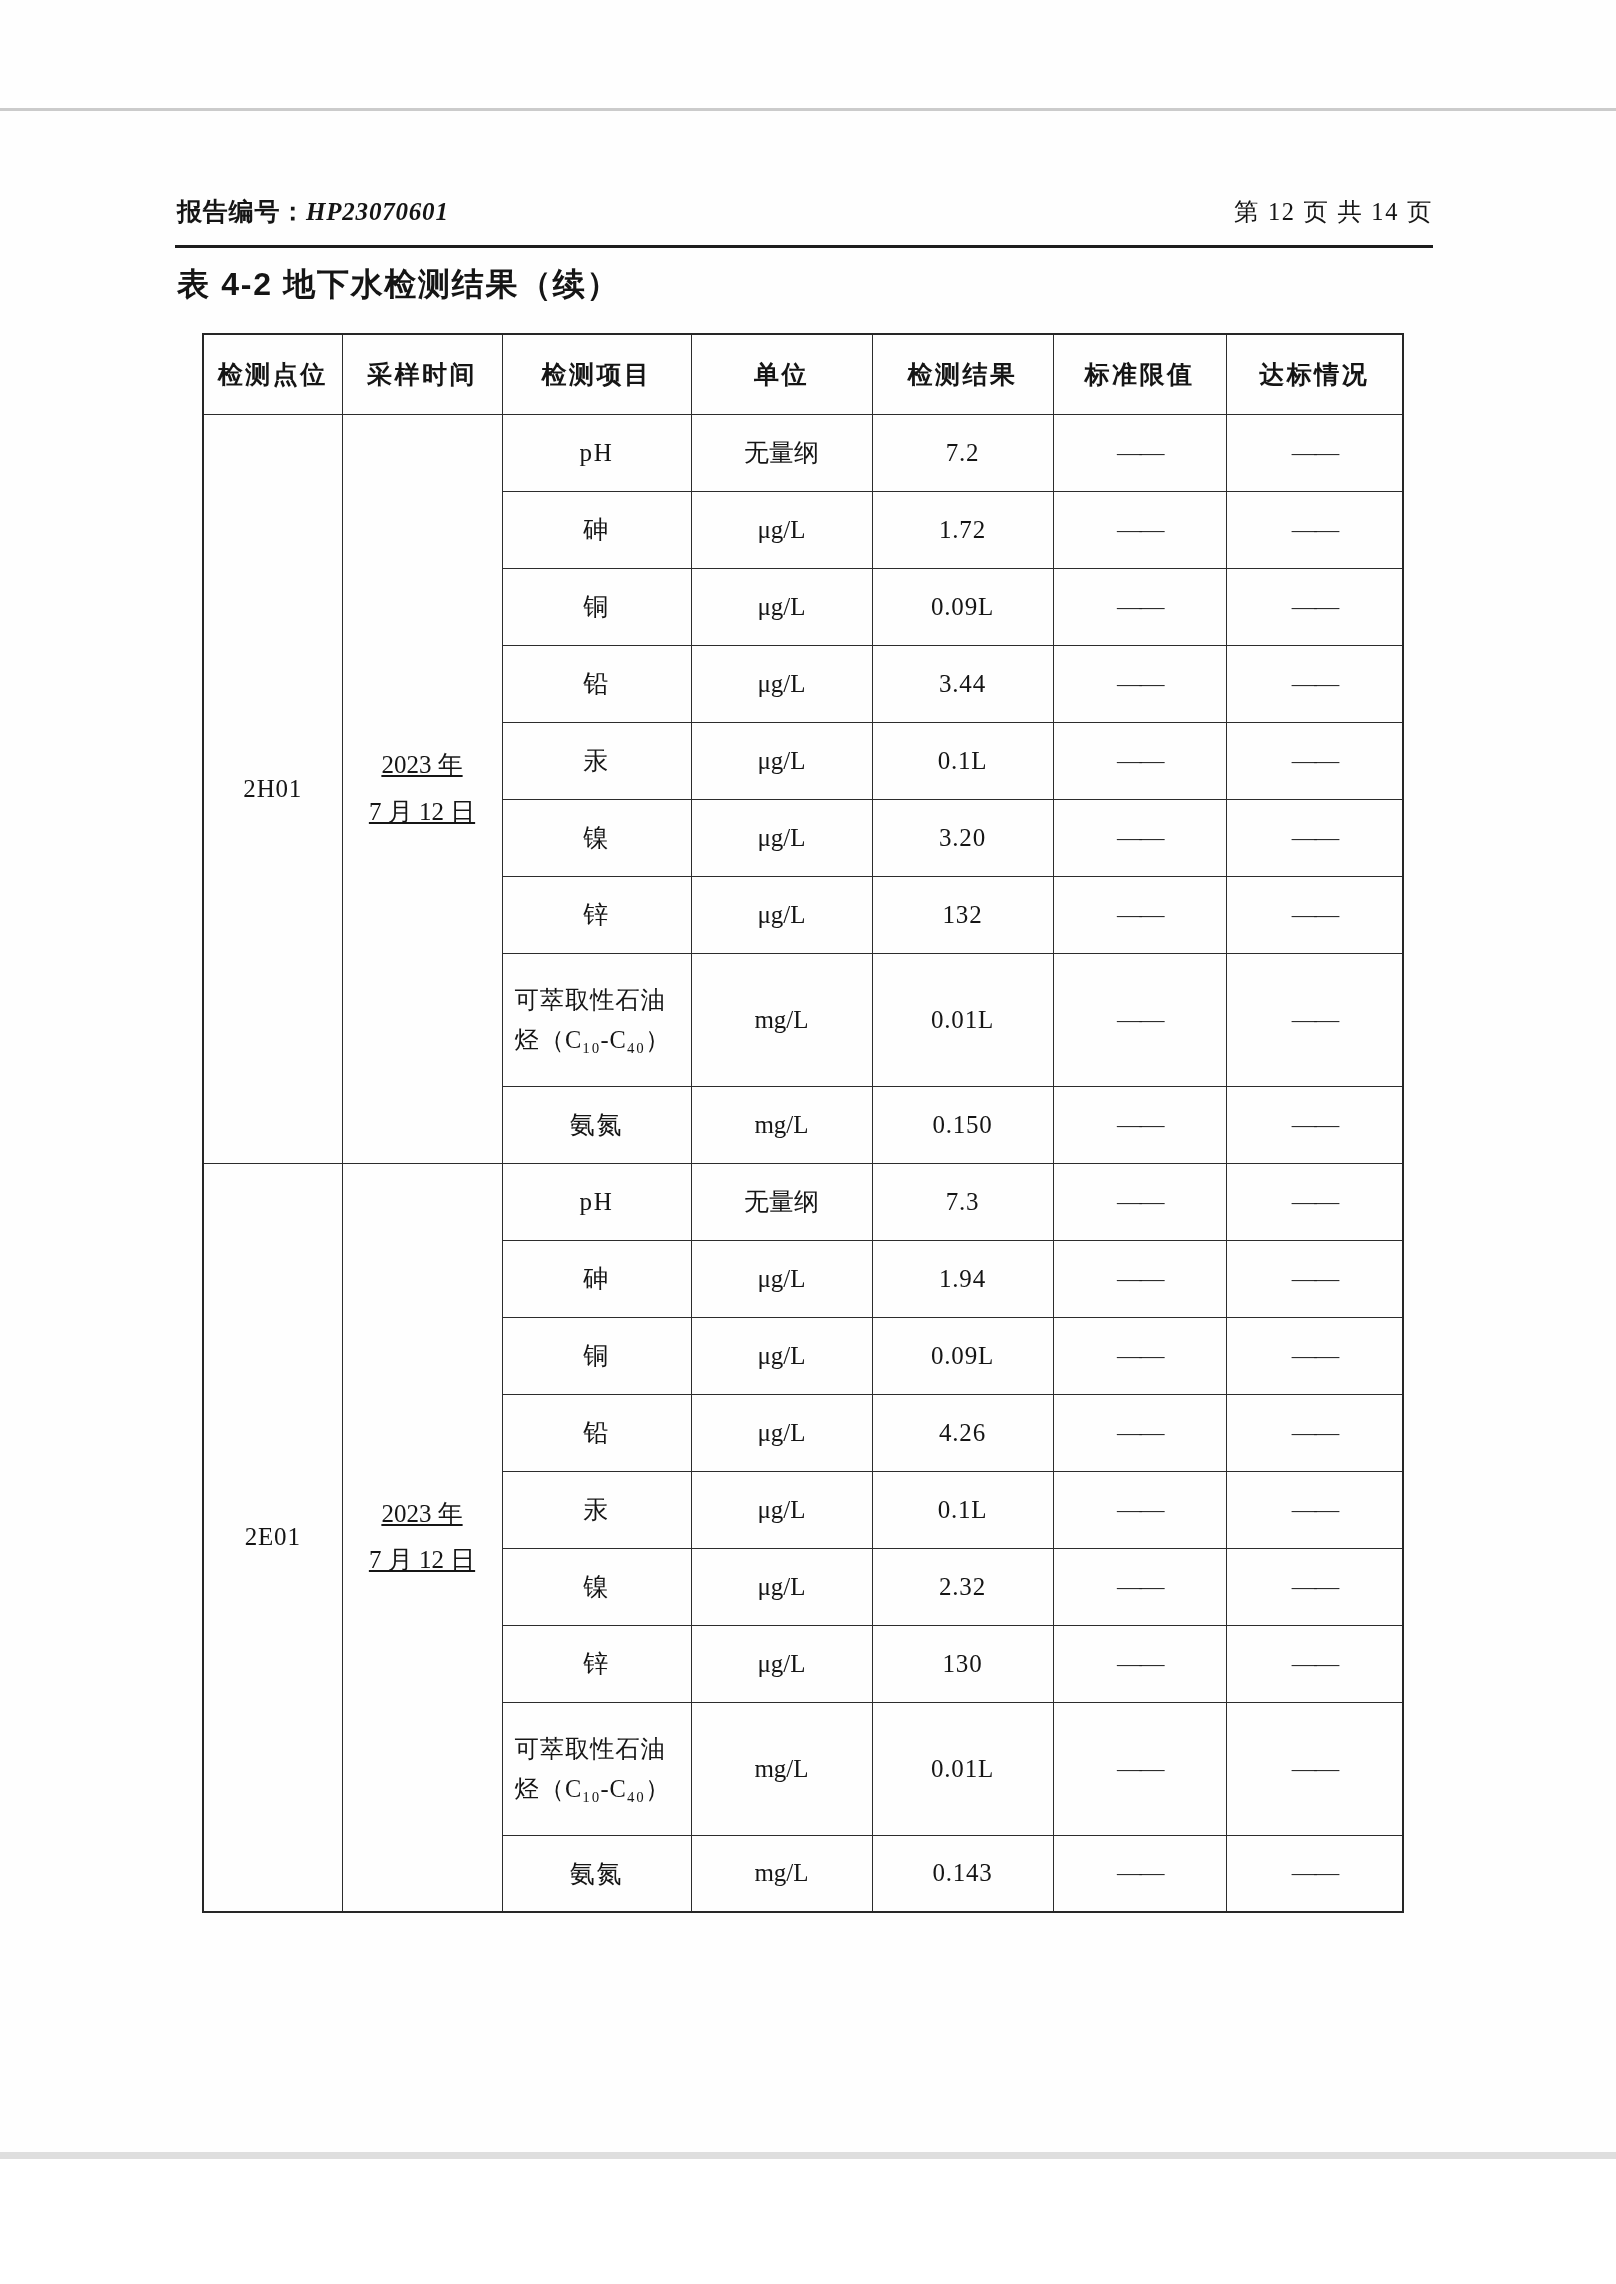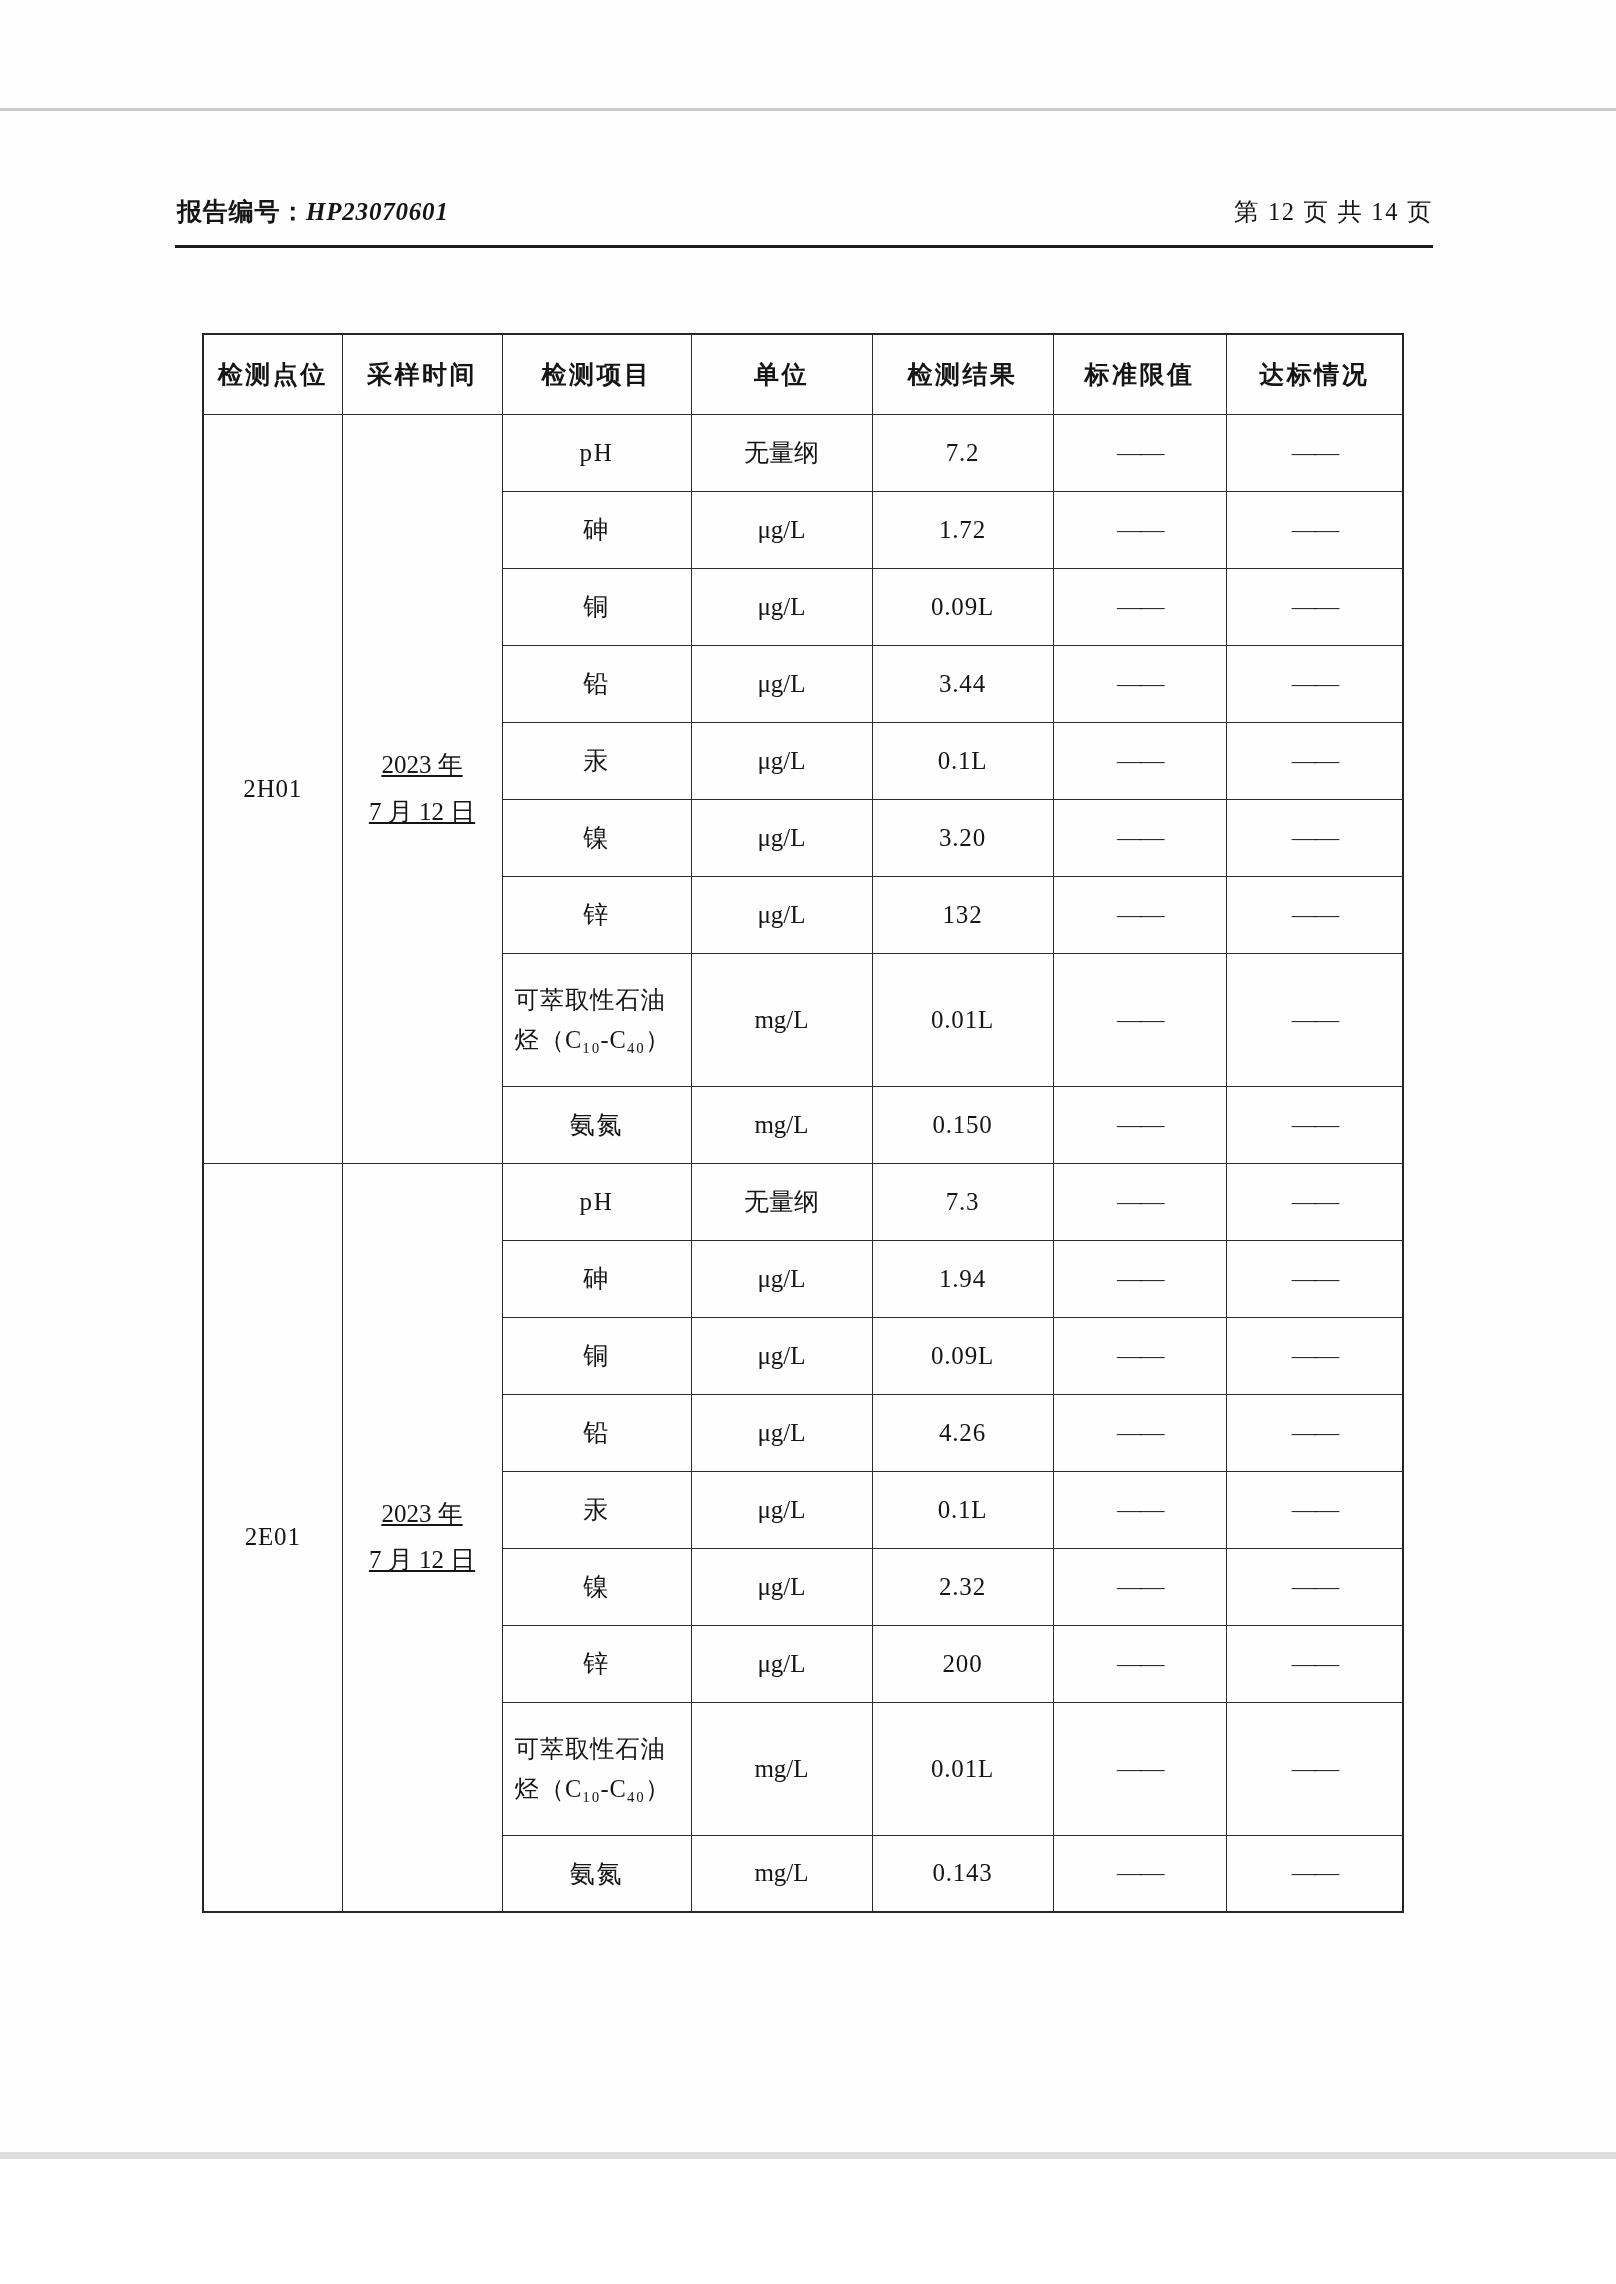--- a/index.html
+++ b/index.html
@@ -73,20 +73,21 @@
 
 <div class="page">
   <div class="top-scan-line"></div>
 
   <div class="header-row">
     <div class="report-no"><span>报告编号：</span><span class="num">HP23070601</span></div>
     <div class="page-no">第 12 页 共 14 页</div>
   </div>
   <div class="header-rule"></div>
 
+  <div class="doc-title">表 4-2 地下水检测结果（续）</div>
 
   <table class="results">
     <colgroup>
         <col style="width: 139px;">
         <col style="width: 160px;">
         <col style="width: 189px;">
         <col style="width: 181px;">
         <col style="width: 181px;">
         <col style="width: 173px;">
         <col style="width: 177px;">
@@ -217,21 +218,21 @@
         <tr>
           <td class="param-cell">镍</td>
           <td class="unit-cell">μg/L</td>
           <td class="result-cell">2.32</td>
           <td class="dash-cell"><span class="dash">——</span></td>
           <td class="dash-cell"><span class="dash">——</span></td>
         </tr>
         <tr>
           <td class="param-cell">锌</td>
           <td class="unit-cell">μg/L</td>
-          <td class="result-cell">200</td>
+          <td class="result-cell">130</td>
           <td class="dash-cell"><span class="dash">——</span></td>
           <td class="dash-cell"><span class="dash">——</span></td>
         </tr>
         <tr class="tall">
           <td class="param-cell multi">
             <div class="pline">可萃取性石油</div>
             <div class="pline">烃（C₁₀-C₄₀）</div>
           </td>
           <td class="unit-cell">mg/L</td>
           <td class="result-cell">0.01L</td>

